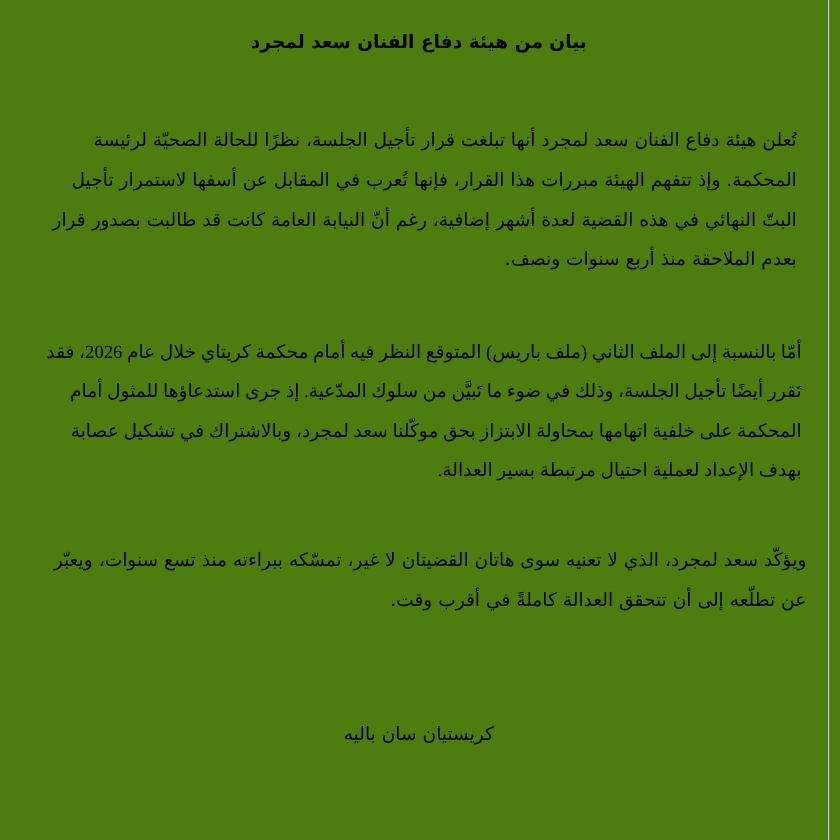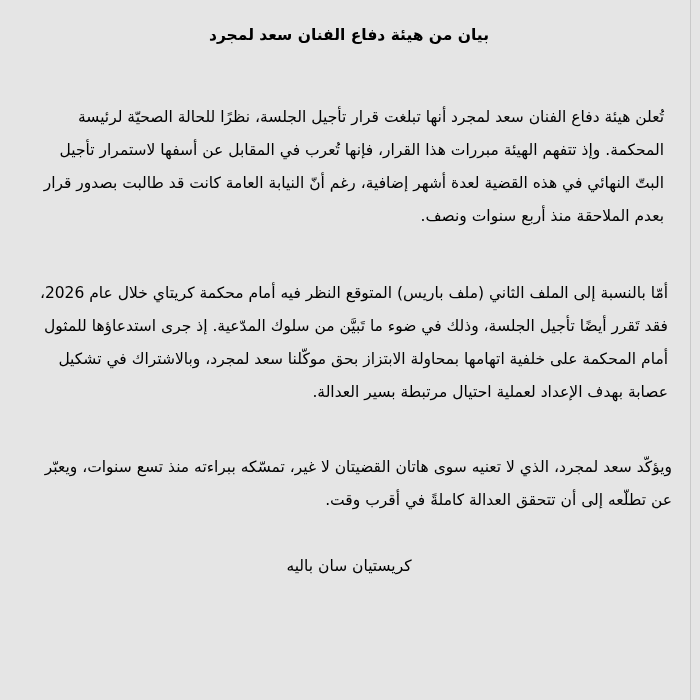--- a/index.html
+++ b/index.html
@@ -11,21 +11,21 @@
 
   body {
     font-family: "DejaVu Sans", "Liberation Sans", sans-serif;
     color: #000000;
   }
 
   .page {
     position: relative;
     width: 700px;
     height: 700px;
-    background: #e5e5e5;
+    background: #4d7c0f;
     overflow: hidden;
     box-sizing: border-box;
   }
 
   
   .page-edge-rule {
     position: absolute;
     top: 0;
     bottom: 0;
     right: 9px;
@@ -62,25 +62,25 @@
     margin: 0 0 34px 0;
     direction: rtl;
     unicode-bidi: isolate;
   }
 
   .para:last-of-type {
     margin-bottom: 0;
   }
 
   .para-1 { margin-top: 0; padding: 0 14px; }
-  .para-2 { margin-top: 44px; padding: 0 10px; }
+  .para-2 { margin-top: 44px; padding: 0 10px; font-family: Liberation Serif, serif; }
   .para-3 { margin-top: 42px; padding: 0 6px; }
 
   .signatures {
-    margin-top: 33px;
+    margin-top: 79px;
     text-align: center;
   }
 
   .signature-line {
     text-align: center;
     font-size: 15.5px;
     line-height: 33px;
     margin: 0 0 16px 0;
     direction: rtl;
     unicode-bidi: isolate;

